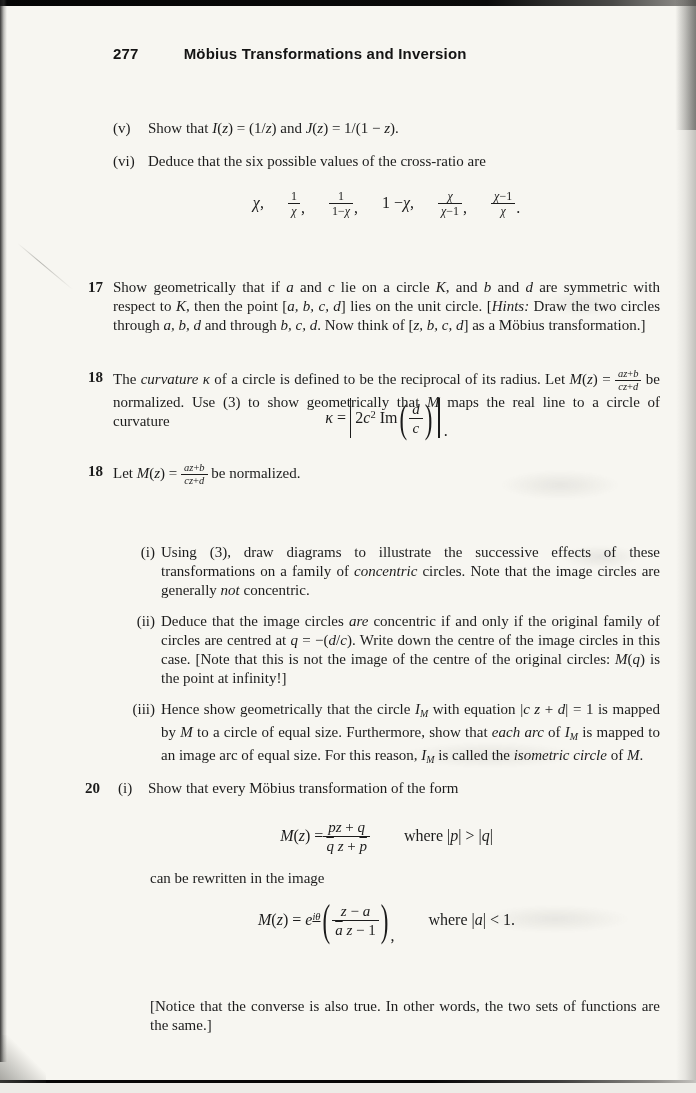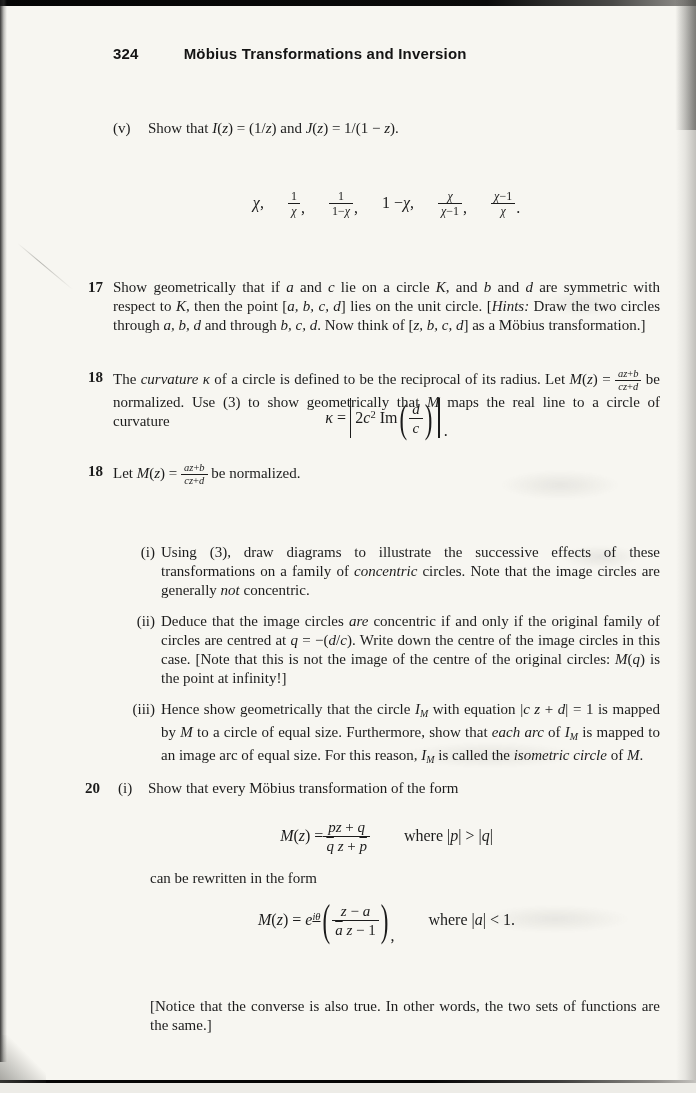--- a/index.html
+++ b/index.html
@@ -83,28 +83,32 @@
   <div class="edge-bottom-below"></div>
   <div class="corner-shadow"></div>
   <div class="scratch"></div>
   <div class="smudge" style="left:540px;top:290px;width:90px;height:26px;"></div>
   <div class="smudge" style="left:500px;top:470px;width:120px;height:30px;"></div>
   <div class="smudge" style="left:560px;top:545px;width:80px;height:24px;"></div>
   <div class="smudge" style="left:400px;top:742px;width:180px;height:26px;"></div>
   <div class="smudge" style="left:480px;top:905px;width:150px;height:28px;"></div>
 
   <div class="header">
-    <span>324</span><span class="title">Möbius Transformations and Inversion</span>
+    <span>277</span><span class="title">Möbius Transformations and Inversion</span>
   </div>
 
   <div class="block hang35" style="top:119px;left:113px;width:547px;">
     <span class="sublabel" style="width:30px;text-align:left;">(v)</span>
     <span class="pbody"><span class="rt-n">Show that </span><span class="rt-i">I</span><span class="rt-n">(</span><span class="rt-i">z</span><span class="rt-n">) = (1/</span><span class="rt-i">z</span><span class="rt-n">) and </span><span class="rt-i">J</span><span class="rt-n">(</span><span class="rt-i">z</span><span class="rt-n">) = 1/(1 − </span><span class="rt-i">z</span><span class="rt-n">).</span></span>
   </div>
 
+  <div class="block hang35" style="top:152px;left:113px;width:547px;">
+    <span class="sublabel" style="width:30px;text-align:left;">(vi)</span>
+    <span class="pbody"><span class="rt-n">Deduce that the six possible values of the cross-ratio are</span></span>
+  </div>
 
   <div class="eqrow" style="top:186px;height:34px;">
     <span class="crit">
         <span class="rt-i">χ</span>
         <span class="rt-n">,</span>
       </span>
     <span class="crit">
       <span class="frac sfrac">
           <span class="num"><span class="rt-n">1</span></span>
           <span class="den"><span class="rt-i">χ</span></span>
@@ -197,21 +201,21 @@
   <div class="eqrow" style="top:810px;height:52px;">
     <span><span class="rt-i">M</span><span class="rt-n">(</span><span class="rt-i">z</span><span class="rt-n">) = </span></span>
     <span class="frac dfrac">
         <span class="num"><span class="rt-i">pz</span><span class="rt-n"> + </span><span class="rt-i">q</span></span>
         <span class="den"><span class="rt-ov">q</span><span class="rt-i"> z</span><span class="rt-n"> + </span><span class="rt-ov">p</span></span>
       </span>
     <span class="wheregap"><span class="rt-n">where |</span><span class="rt-i">p</span><span class="rt-n">| &gt; |</span><span class="rt-i">q</span><span class="rt-n">|</span></span>
   </div>
 
   <div class="block" style="top:869px;left:150px;width:510px;">
-    <span class="pbody"><span class="rt-n">can be rewritten in the form</span></span>
+    <span class="pbody"><span class="rt-n">can be rewritten in the image</span></span>
   </div>
 
   <div class="eqrow" style="top:891px;height:58px;">
     <span><span class="rt-i">M</span><span class="rt-n">(</span><span class="rt-i">z</span><span class="rt-n">) = </span><span class="rt-i">e</span><span class="rt-supi">iθ</span></span>
     <span class="bp" style="transform:scaleY(1.95);">(</span>
     <span class="frac dfrac">
         <span class="num"><span class="rt-i">z</span><span class="rt-n"> − </span><span class="rt-i">a</span></span>
         <span class="den"><span class="rt-ov">a</span><span class="rt-i"> z</span><span class="rt-n"> − 1</span></span>
       </span>
     <span class="bp" style="transform:scaleY(1.95);">)</span>

